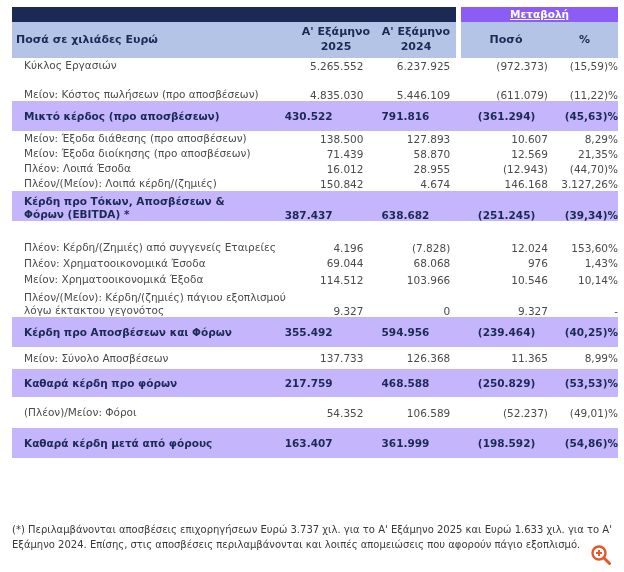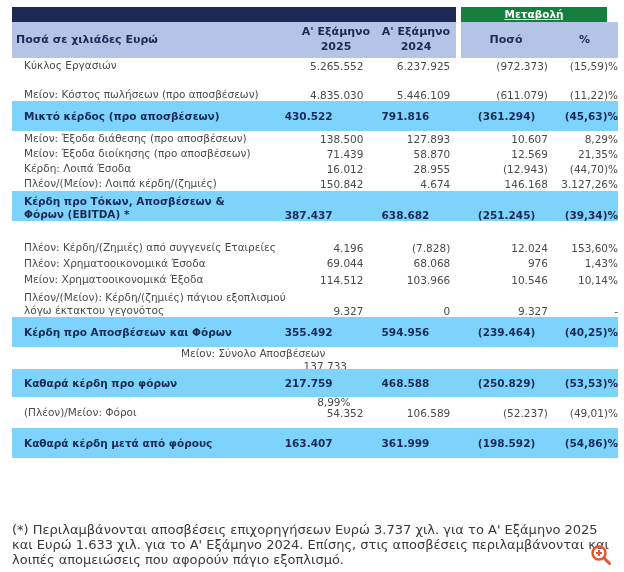--- a/index.html
+++ b/index.html
@@ -1,47 +1,47 @@
 <!DOCTYPE html>
 <html><head>
 <meta charset="utf-8">
 <style>
   html, body { margin: 0; padding: 0; background: #ffffff; }
   body { width: 624px; height: 572px; position: relative; overflow: hidden;
          font-family: "DejaVu Sans", sans-serif; color: #4a4a4a; }
   .wrap { position: absolute; left: 12px; top: 7px; width: 606px; }
   .hdr-bars { position: relative; height: 15px; }
   .bar-left { position: absolute; left: 0; top: 0; width: 444px; height: 15px; background: #1b2a55; }
-  .bar-right { position: absolute; left: 449px; top: 0; width: 146px; height: 15px; background: #15803d;
+  .bar-right { position: absolute; left: 449px; top: 0; width: 157px; height: 15px; background: #8b5cf6;
                text-align: center; color: #ffffff; font-weight: bold; font-size: 10.5px; line-height: 15px; }
   .bar-right span { text-decoration: underline; }
   .hdr-row { position: relative; height: 36px; }
   .hdr-left { position: absolute; left: 0; top: 0; width: 444px; height: 36px; background: #b3c4e6; }
   .hdr-right { position: absolute; left: 449px; top: 0; width: 157px; height: 36px; background: #b3c4e6; }
   .hdr-cell { position: absolute; color: #1b2a55; font-weight: bold; font-size: 11px; }
   .hdr-title { left: 4px; top: 11px; }
   .hdr-c1 { left: 284px; width: 80px; top: 2px; text-align: center; line-height: 15px; }
   .hdr-c2 { left: 364px; width: 80px; top: 2px; text-align: center; line-height: 15px; }
   .hdr-c3 { left: 449px; width: 90px; top: 11px; text-align: center; }
   .hdr-c4 { left: 539px; width: 67px; top: 11px; text-align: center; }
 
   .row { position: relative; display: flex; align-items: center; font-size: 10.5px; }
-  .row.shaded { background: #7dd3fc; gap: 24px; }
+  .row.shaded { background: #c4b5fd; gap: 24px; }
   .row.bold { color: #1b2a55; font-weight: bold; }
   .row .lbl { width: 284px; padding-left: 4px; box-sizing: border-box; line-height: 13px; margin-left: 8px; }
   .row .num { text-align: right; box-sizing: border-box; }
   .c1 { width: 64px; }
   .c2 { width: 88px; }
   .c3 { width: 99px; }
   .c4 { width: 71px; }
   .h1 { height: 15px; }
   .h2 { height: 28px; align-items: flex-end; }
   .hb { height: 22px; }
 
-  .foot { position: absolute; left: 12px; top: 522px; width: 608px; font-size: 13px; line-height: 15px; color: #3a3a3a; }
+  .foot { position: absolute; left: 12px; top: 522px; width: 608px; font-size: 10px; line-height: 15px; color: #3a3a3a; }
   .zoom-icon { position: absolute; left: 590px; top: 544px; width: 22px; height: 22px; }
 </style>
 </head>
 <body>
 
 <div class="wrap">
   <div class="hdr-bars">
     <div class="bar-left"></div>
     <div class="bar-right"><span>Μεταβολή</span></div>
   </div>
@@ -91,21 +91,21 @@
         <div class="num c4">8,29%</div>
       </div>
       <div class="row h1">
         <div class="lbl">Μείον: Έξοδα διοίκησης (προ αποσβέσεων)</div>
         <div class="num c1">71.439</div>
         <div class="num c2">58.870</div>
         <div class="num c3">12.569</div>
         <div class="num c4">21,35%</div>
       </div>
       <div class="row h1">
-        <div class="lbl">Κέρδη: Λοιπά Έσοδα</div>
+        <div class="lbl">Πλέον: Λοιπά Έσοδα</div>
         <div class="num c1">16.012</div>
         <div class="num c2">28.955</div>
         <div class="num c3">(12.943)</div>
         <div class="num c4">(44,70)%</div>
       </div>
       <div class="row h1">
         <div class="lbl">Πλέον/(Μείον): Λοιπά κέρδη/(ζημιές)</div>
         <div class="num c1">150.842</div>
         <div class="num c2">4.674</div>
         <div class="num c3">146.168</div>
@@ -146,21 +146,21 @@
         <div class="num c3">9.327</div>
         <div class="num c4">-</div>
       </div>
       <div class="row hb shaded bold" style="height: 30px;">
         <div class="lbl">Κέρδη προ Αποσβέσεων και Φόρων</div>
         <div class="num c1">355.492</div>
         <div class="num c2">594.956</div>
         <div class="num c3">(239.464)</div>
         <div class="num c4">(40,25)%</div>
       </div>
-      <div class="row h1" style="height: 22px; flex-direction: column;">
+      <div class="row h1" style="height: 22px;">
         <div class="lbl">Μείον: Σύνολο Αποσβέσεων</div>
         <div class="num c1">137.733</div>
         <div class="num c2">126.368</div>
         <div class="num c3">11.365</div>
         <div class="num c4">8,99%</div>
       </div>
       <div class="row hb shaded bold" style="height: 28px;">
         <div class="lbl">Καθαρά κέρδη προ φόρων</div>
         <div class="num c1">217.759</div>
         <div class="num c2">468.588</div>

